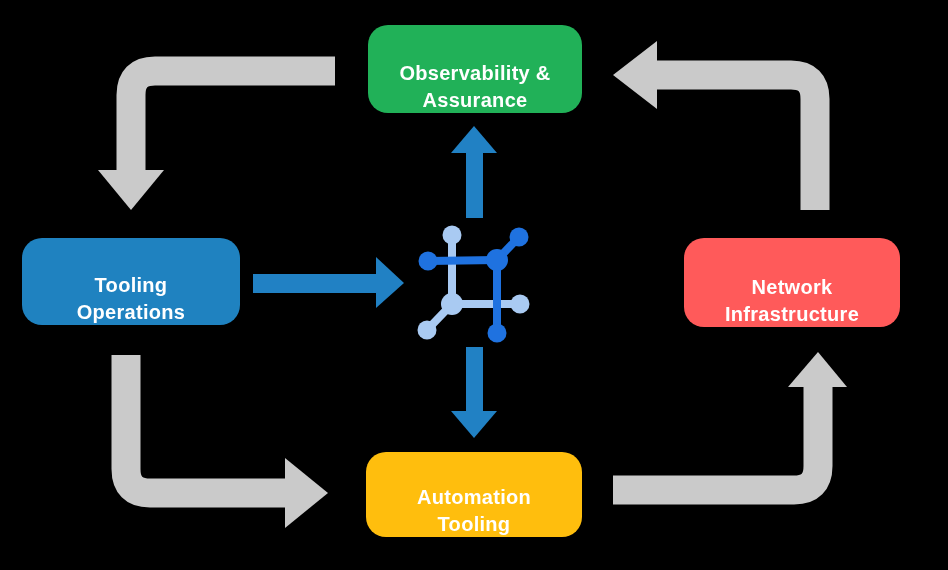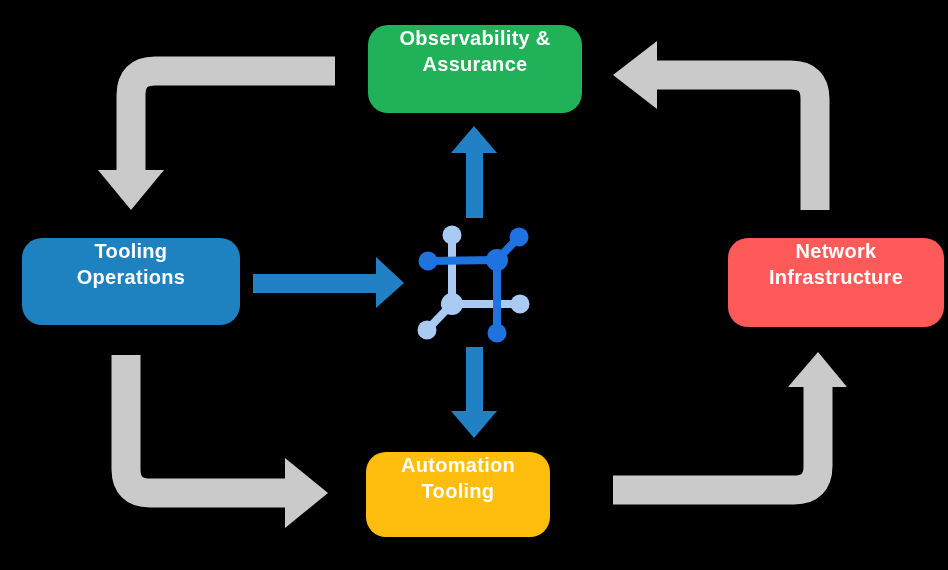--- a/index.html
+++ b/index.html
@@ -23,38 +23,38 @@
   }
   .icon-line {
     fill: none;
     stroke-width: 8;
     stroke-linecap: round;
   }
   .node {
     position: absolute;
     border-radius: 20px;
     display: flex;
-    align-items: flex-start;
+    align-items: flex-end;
     justify-content: center;
     text-align: center;
   }
   .node-label {
     display: inline-block;
     font-size: 20px;
     font-weight: 600;
     line-height: 1.32;
     letter-spacing: 0.3px;
   }
   #node-observability { left: 368px; top: 25px;  width: 214px; height: 88px; }
   #node-observability .node-label { max-width: 175px; }
   #node-operations    { left: 22px;  top: 238px; width: 218px; height: 87px; }
   #node-operations .node-label { max-width: 140px; }
-  #node-infrastructure{ left: 728px; top: 238px; width: 216px; height: 89px; }
+  #node-infrastructure{ left: 684px; top: 238px; width: 216px; height: 89px; }
   #node-infrastructure .node-label { max-width: 165px; }
-  #node-automation    { left: 366px; top: 452px; width: 184px; height: 85px; }
+  #node-automation    { left: 366px; top: 452px; width: 216px; height: 85px; }
   #node-automation .node-label { max-width: 145px; }
 </style>
 </head>
 <body>
 
 <div class="canvas" style="background-color: rgb(0, 0, 0); color: rgb(255, 255, 255);">
 
   <svg class="arrows-svg" viewBox="0 0 948 570">
 
     <g>

